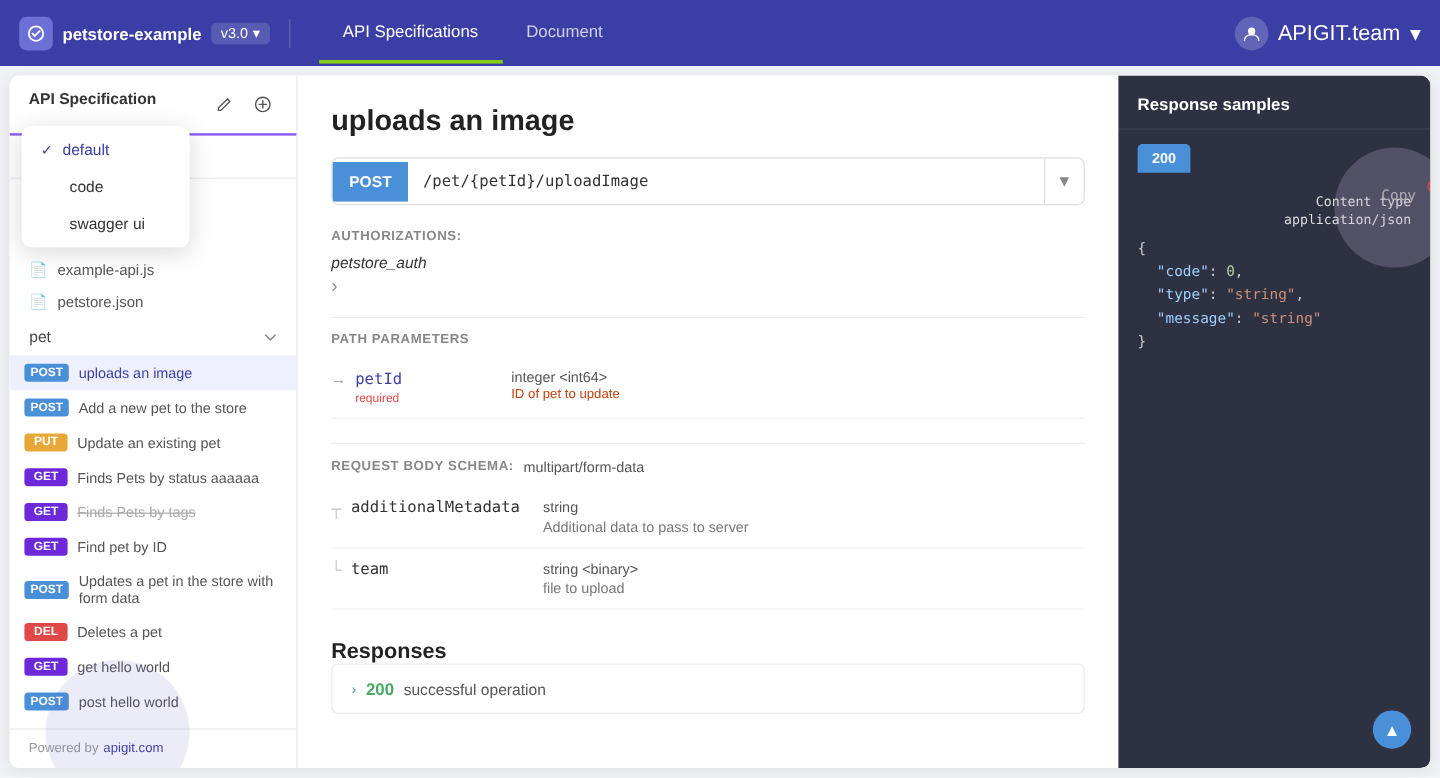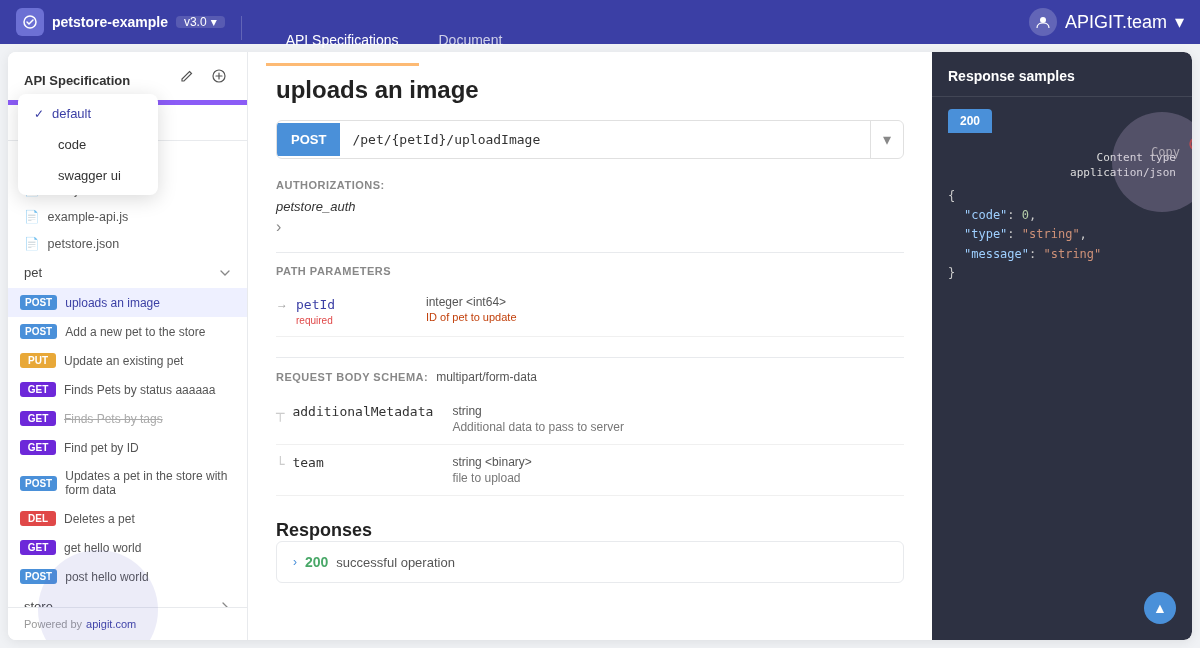--- a/index.html
+++ b/index.html
@@ -1,41 +1,42 @@
 <!DOCTYPE html>
 <html><head>
   <meta charset="utf-8">
   <style>
     * { box-sizing: border-box; margin: 0; padding: 0; }
     body { font-family: -apple-system, BlinkMacSystemFont, 'Segoe UI', sans-serif; background: #f0f2f5; width: 1200px; height: 648px; overflow: hidden; display: flex; flex-direction: column; }
 
     
     .top-nav {
       background: #3b3fa5;
-      height: 44px;
+      height: 55px;
       display: flex;
+      align-items: center;
       padding: 16px 16px;
       flex-shrink: 0;
       gap: 8px;
     }
     .nav-logo {
       display: flex; align-items: center; gap: 8px; color: white; font-weight: 600; font-size: 14px;
     }
     .nav-logo-icon {
       width: 28px; height: 28px; background: #6c70d4; border-radius: 6px; display: flex; align-items: center; justify-content: center; color: white; font-size: 12px; font-weight: bold;
     }
     .nav-version {
       background: rgba(255,255,255,0.15); color: white; padding: 2px 8px; border-radius: 4px; font-size: 12px; cursor: pointer; display: flex; align-items: center; gap: 4px;
     }
     .nav-divider { width: 1px; height: 24px; background: rgba(255,255,255,0.2); margin: 0 8px; }
     .nav-tabs { display: flex; gap: 0; margin-left: 8px; }
     .nav-tab {
       color: rgba(255,255,255,0.75); padding: 0 20px; height: 50px; display: flex; align-items: center; font-size: 14px; cursor: pointer; border-bottom: 3px solid transparent; position: relative;
     }
-    .nav-tab.active { color: white; border-bottom: 3px solid #fdba74; }
+    .nav-tab.active { color: white; border-bottom: 3px solid #84cc16; }
     .nav-spacer { flex: 1; }
     .nav-user {
       display: flex; align-items: center; gap: 8px; color: white; font-size: 18px; cursor: pointer;
     }
     .nav-user-icon {
       width: 28px; height: 28px; background: rgba(255,255,255,0.2); border-radius: 50%; display: flex; align-items: center; justify-content: center;
     }
 
     
     .main-layout {
@@ -53,23 +54,23 @@
       width: 240px;
       flex-shrink: 0;
       border-right: 1px solid #e8eaed;
       display: flex;
       flex-direction: column;
       background: white;
       position: relative;
     }
     .sidebar-header {
       padding: 12px 16px;
-      border-bottom: 5px solid #8b5cf6;
+      border-bottom: 2px solid #8b5cf6;
       display: flex;
-      align-items: flex-end;
+      align-items: flex-start;
       justify-content: space-between;
     }
     .sidebar-title {
       font-weight: 600; font-size: 13px; color: #333;
     }
     .sidebar-actions { display: flex; gap: 8px; }
     .sidebar-action-btn {
       width: 24px; height: 24px; display: flex; align-items: center; justify-content: center; cursor: pointer; color: #666; border-radius: 4px;
     }
     .search-box {

